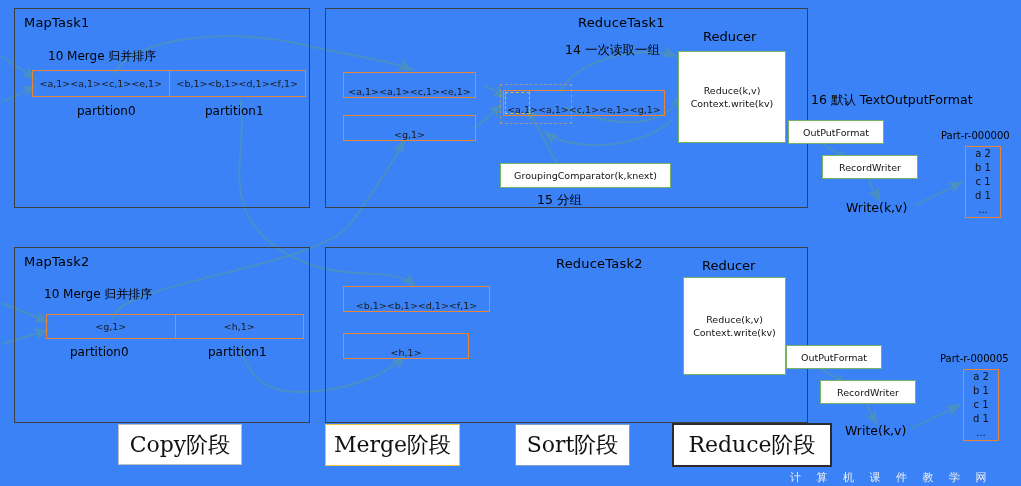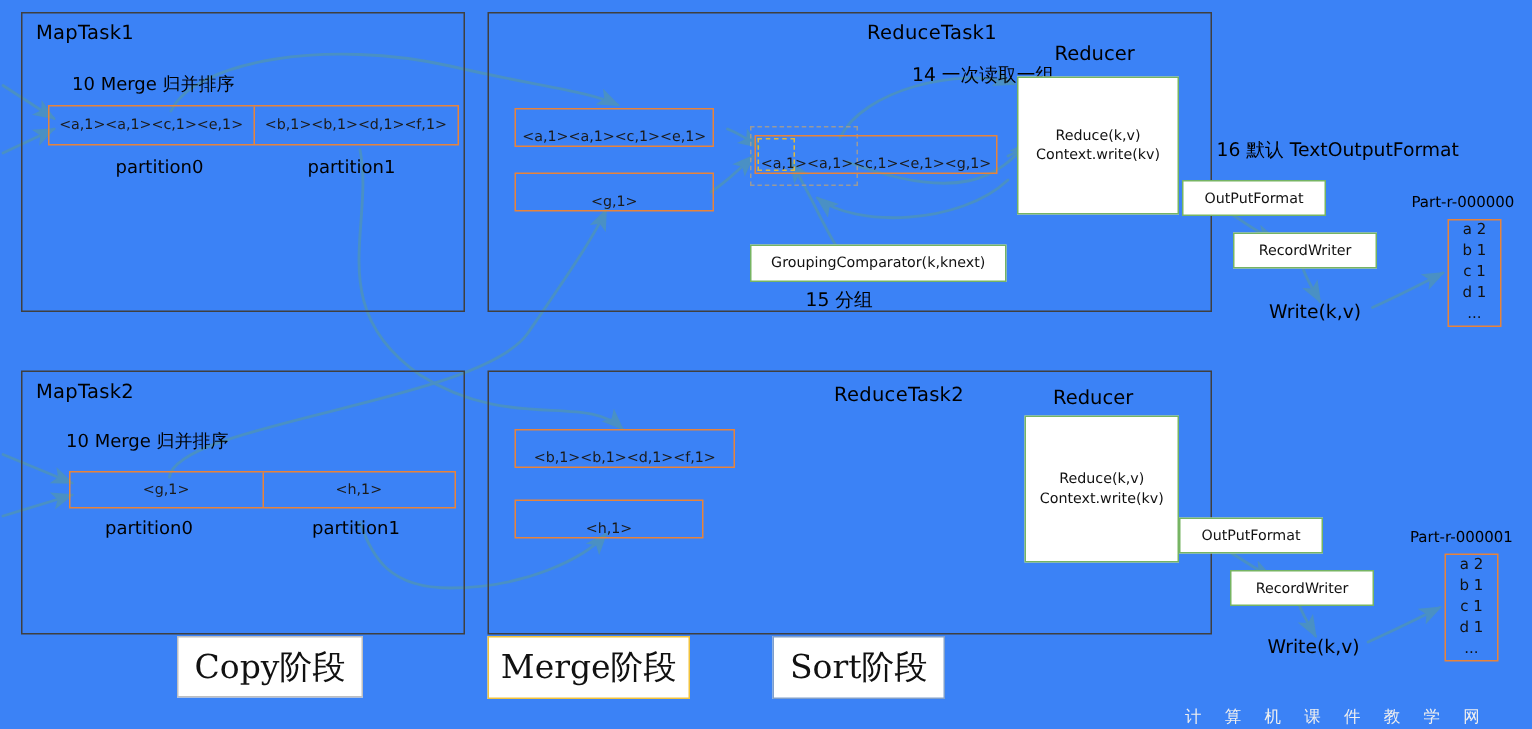--- a/index.html
+++ b/index.html
@@ -194,21 +194,21 @@
   <div class="obox split" style="left:46px;top:314px;width:258px;height:25px;">
     <div class="ohalf">&lt;g,1&gt;</div>
     <div class="ohalf divider">&lt;h,1&gt;</div>
   </div>
   <div class="lbl" style="left:70px;top:345px;">partition0</div>
   <div class="lbl" style="left:208px;top:345px;">partition1</div>
 
   <div class="task-box" style="left:325px;top:8px;width:483px;height:200px;"></div>
   <div class="task-title" style="left:578px;top:15px;">ReduceTask1</div>
 
-  <div class="lbl" style="left:565px;top:42px;font-size:12.5px;margin-left:43px;">14 一次读取一组</div>
+  <div class="lbl" style="left:565px;top:42px;font-size:12.5px;">14 一次读取一组</div>
 
   <div class="obox" style="left:343px;top:72px;width:133px;height:26px;">&lt;a,1&gt;&lt;a,1&gt;&lt;c,1&gt;&lt;e,1&gt;</div>
   <div class="obox" style="left:343px;top:115px;width:133px;height:26px;">&lt;g,1&gt;</div>
 
   <div class="dash-sel" style="left:500px;top:84px;width:72px;height:40px;"></div>
   <div class="obox" style="left:503px;top:90px;width:162px;height:26px;">&lt;a,1&gt;&lt;a,1&gt;&lt;c,1&gt;&lt;e,1&gt;&lt;g,1&gt;</div>
   <div class="dash-key" style="left:505px;top:92px;width:25px;height:22px;"></div>
 
   <div class="gbox" style="left:500px;top:163px;width:171px;height:25px;">GroupingComparator(k,knext)</div>
   <div class="lbl" style="left:537px;top:192px;font-size:12.5px;">15 分组</div>
@@ -242,28 +242,29 @@
   <div class="lbl" style="left:702px;top:258px;font-size:13px;">Reducer</div>
   <div class="gbox" style="left:683px;top:277px;width:103px;height:98px;flex-direction:column;">
     <span>Reduce(k,v)</span>
     <span>Context.write(kv)</span>
   </div>
 
   <div class="gbox" style="left:786px;top:345px;width:96px;height:24px;">OutPutFormat</div>
   <div class="gbox" style="left:820px;top:380px;width:96px;height:24px;">RecordWriter</div>
   <div class="lbl" style="left:845px;top:423px;font-size:12.5px;">Write(k,v)</div>
 
-  <div class="lbl xs" style="left:940px;top:353px;">Part-r-000001</div>
+  <div class="lbl xs" style="left:940px;top:353px;">Part-r-000005</div>
   <div class="filebox" style="left:963px;top:369px;width:36px;height:72px;">
     <span>a 2</span>
     <span>b 1</span>
     <span>c 1</span>
     <span>d 1</span>
     <span>...</span>
   </div>
 
   <div class="phase merge" style="left:325px;top:424px;width:135px;height:42px;">Merge阶段</div>
   <div class="phase copy" style="left:118px;top:424px;width:124px;height:41px;">Copy阶段</div>
   <div class="phase sort" style="left:515px;top:424px;width:115px;height:42px;">Sort阶段</div>
+  <div class="phase reduce" style="left:672px;top:423px;width:160px;height:44px;">Reduce阶段</div>
 
   <div class="watermark" style="left:790px;top:470px;">计 算 机 课 件 教 学 网</div>
 
 </div>
 
 </body></html>

